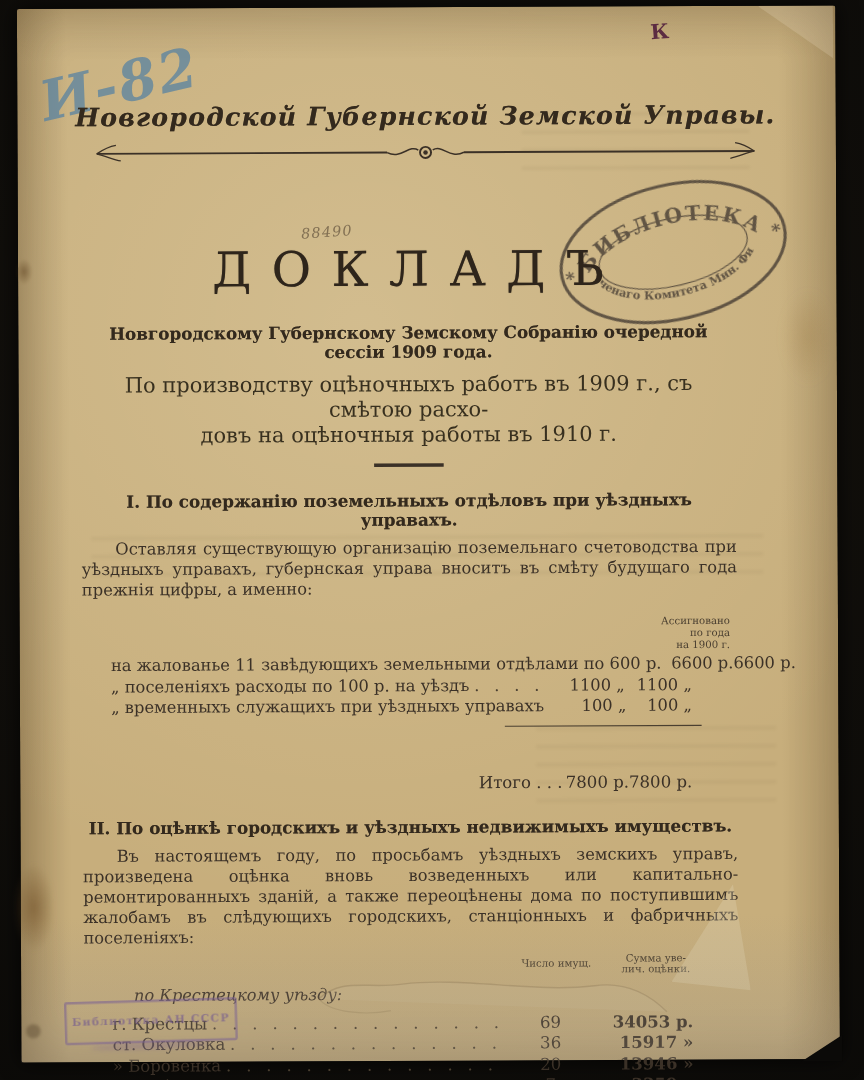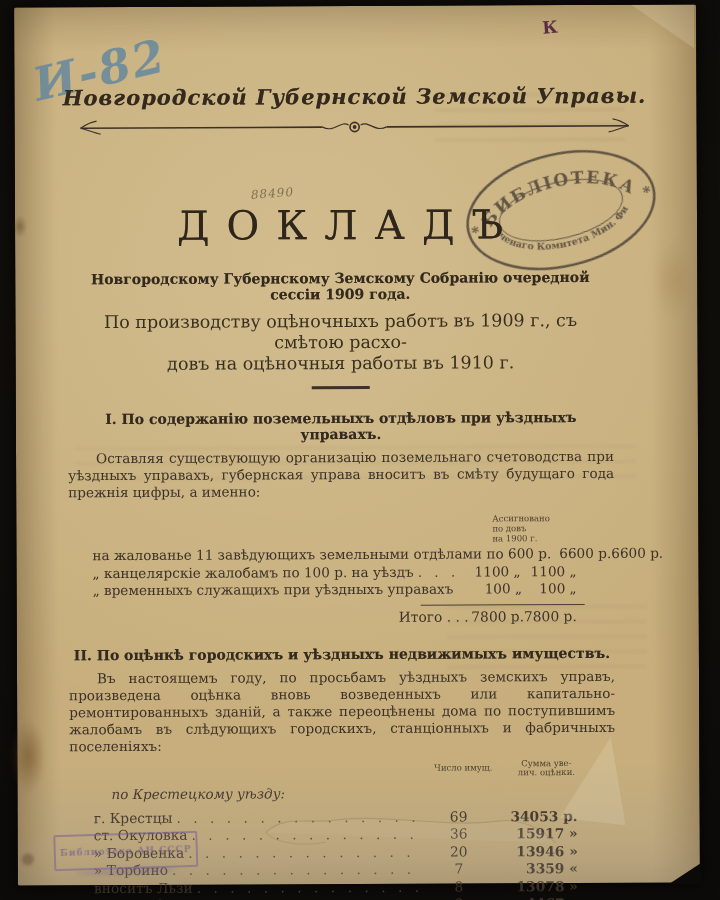--- a/index.html
+++ b/index.html
@@ -67,33 +67,33 @@
   .doc-title{text-align:center;font-size:40px;letter-spacing:17px;color:#2e251b;
     text-shadow:0 0 .6px rgba(46,37,27,.55);margin-right:-17px;}
   .subtitle{margin-top:22px;text-align:center;font-size:14px;font-weight:bold;color:#33291d;
     text-shadow:0 0 .5px rgba(51,41,29,.55);}
   .desc{margin-top:9px;text-align:center;font-size:17.5px;line-height:21px;color:#38301f;}
   .short-rule{margin:12px auto 0 auto;width:58px;height:3px;background:#3b3127;}
   .sec-head{margin-top:21px;text-align:center;font-size:14px;font-weight:bold;color:#33291d;
     text-shadow:0 0 .4px rgba(51,41,29,.5);}
   .body-par{margin-top:7px;font-size:13.6px;line-height:17px;text-align:justify;text-indent:28px;}
   .assign-head{position:relative;height:34px;margin-top:12px;}
-  .assign-head .lines{position:absolute;right:6px;top:2px;width:116px;text-align:left;
+  .assign-head .lines{position:absolute;right:6px;top:2px;width:116px;text-align:right;
     font-size:8.5px;line-height:10px;color:#4a3f30;}
   .items{padding:0 38px 0 24px;font-size:13.6px;line-height:17.5px;}
   .item-row{display:flex;align-items:baseline;}
   .item-label{white-space:nowrap;}
   .dots{flex:1;overflow:hidden;white-space:nowrap;margin:0 4px;color:#4a3f30;}
   .dots::after{content:" .   .   .   .   .   .   .   .   .   .   .   .   .   .   .   .   .   .   .   .   .   .   .   .";letter-spacing:4px;}
   .no-dots .dots::after{content:"";}
   .num1{width:62px;text-align:right;white-space:nowrap;}
   .num2{width:56px;text-align:right;white-space:nowrap;}
   .subtotal-rule{margin:6px 30px 0 352px;height:1px;background:#4a3f30;}
   .total-row{display:flex;align-items:baseline;padding:3px 38px 0 330px;font-size:13.8px;}
-  .total-row .tlabel{flex:1;white-space:nowrap;}
+  .total-row .tlabel{flex:1;white-space:nowrap;margin-top:36px;}
   .tbl-heads{position:relative;height:22px;margin-top:4px;font-size:8.5px;line-height:9.5px;color:#4a3f30;}
   .tbl-heads .h1{position:absolute;left:349px;width:90px;text-align:center;top:6px;}
   .tbl-heads .h2{position:absolute;left:427px;width:100px;text-align:center;top:2px;}
   .group-head{margin-top:5px;padding-left:42px;font-size:13.5px;font-style:italic;color:#40352a;}
   .tbl{margin-top:8px;padding:0 38px 0 24px;font-size:13.8px;line-height:17.5px;}
   .tbl-row{display:flex;align-items:baseline;}
   .tbl-row .name{white-space:nowrap;}
   .cnt{width:70px;text-align:center;white-space:nowrap;}
   .sum{width:84px;text-align:right;white-space:nowrap;font-weight:bold;}
 
@@ -162,34 +162,34 @@
       <div>довъ на оцѣночныя работы въ 1910 г.</div>
     </div>
     <div class="short-rule"></div>
 
     <div class="sec-head">I. По содержанію поземельныхъ отдѣловъ при уѣздныхъ управахъ.</div>
     <div class="body-par">Оставляя существующую организацію поземельнаго счетоводства при уѣздныхъ управахъ, губернская управа вноситъ въ смѣту будущаго года прежнія цифры, а именно:</div>
 
     <div class="assign-head">
       <div class="lines">
         <div>Ассигновано</div>
-        <div>по довъ</div>
+        <div>по года</div>
         <div>на 1900 г.</div>
       </div>
     </div>
 
     <div class="items">
       <div class="item-row no-dots">
         <span class="item-label">на жалованье 11 завѣдующихъ земельными отдѣлами по 600 р.</span>
         <span class="dots"></span>
         <span class="num1">6600 р.</span>
         <span class="num2">6600 р.</span>
       </div>
       <div class="item-row">
-        <span class="item-label">„ канцелярскіе жалобамъ по 100 р. на уѣздъ</span>
+        <span class="item-label">„ поселеніяхъ расходы по 100 р. на уѣздъ</span>
         <span class="dots"></span>
         <span class="num1">1100 „</span>
         <span class="num2">1100 „</span>
       </div>
       <div class="item-row">
         <span class="item-label">„ временныхъ служащихъ при уѣздныхъ управахъ</span>
         <span class="dots"></span>
         <span class="num1">100 „</span>
         <span class="num2">100 „</span>
       </div>

